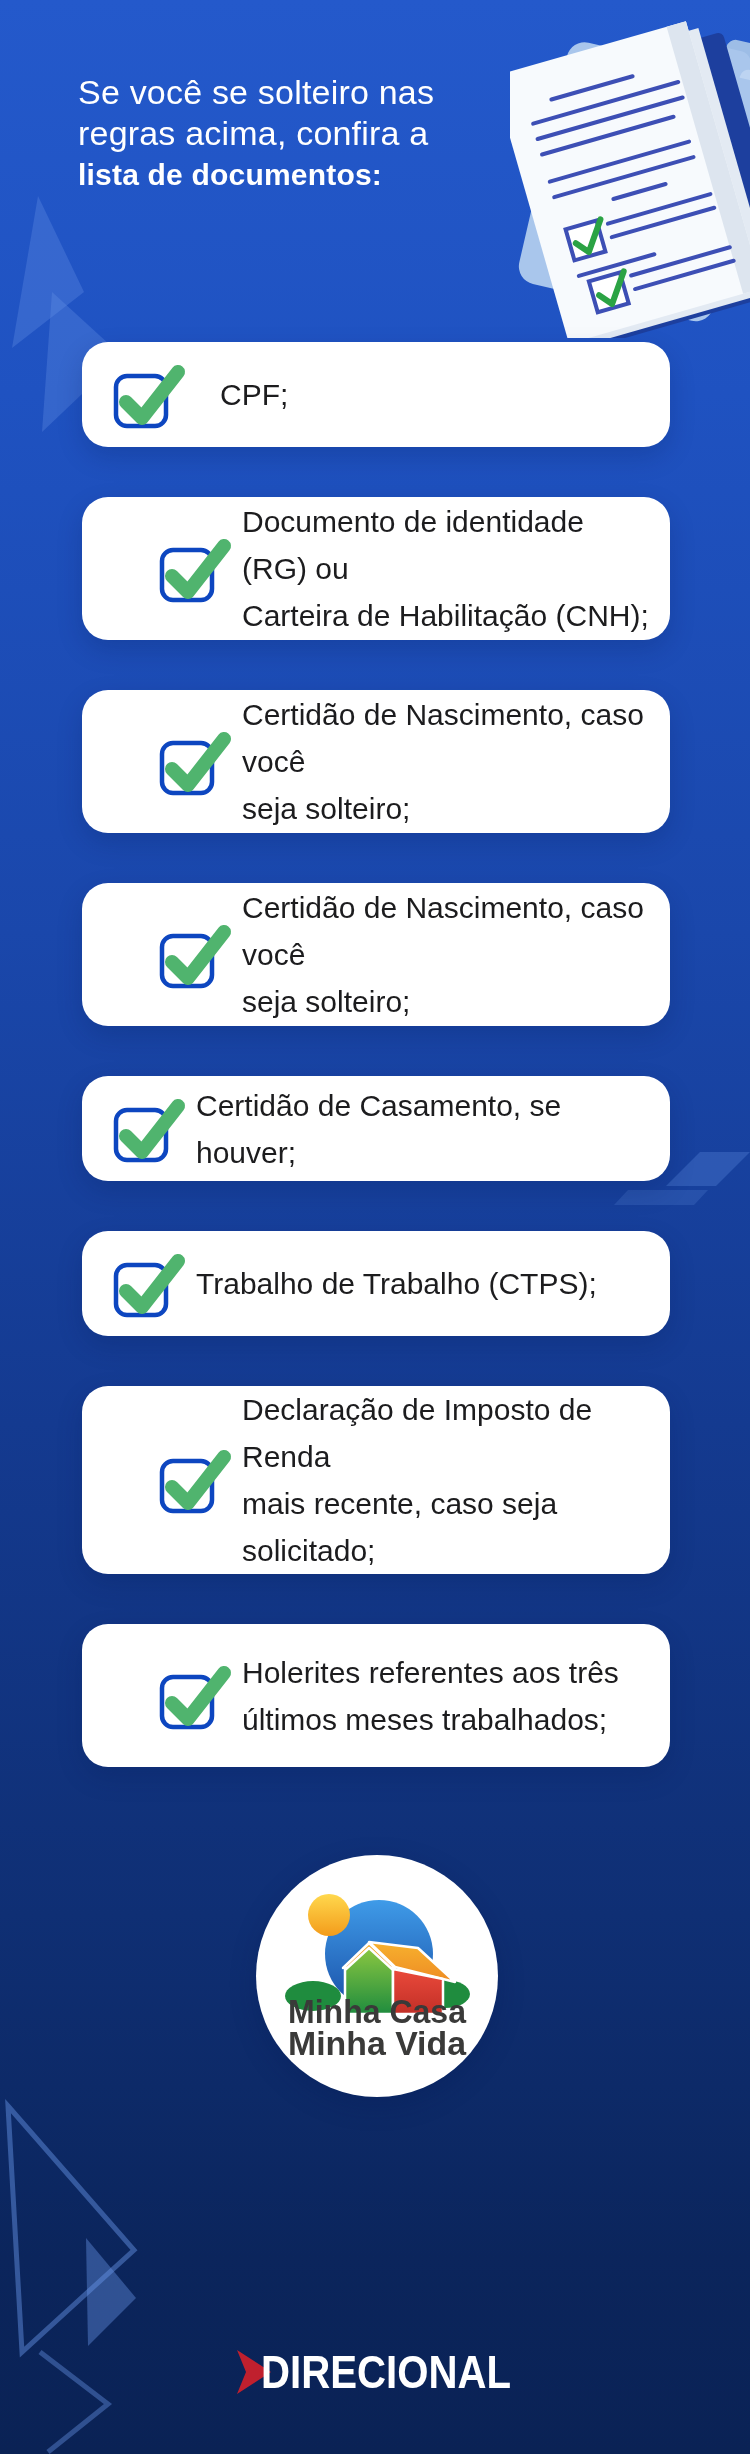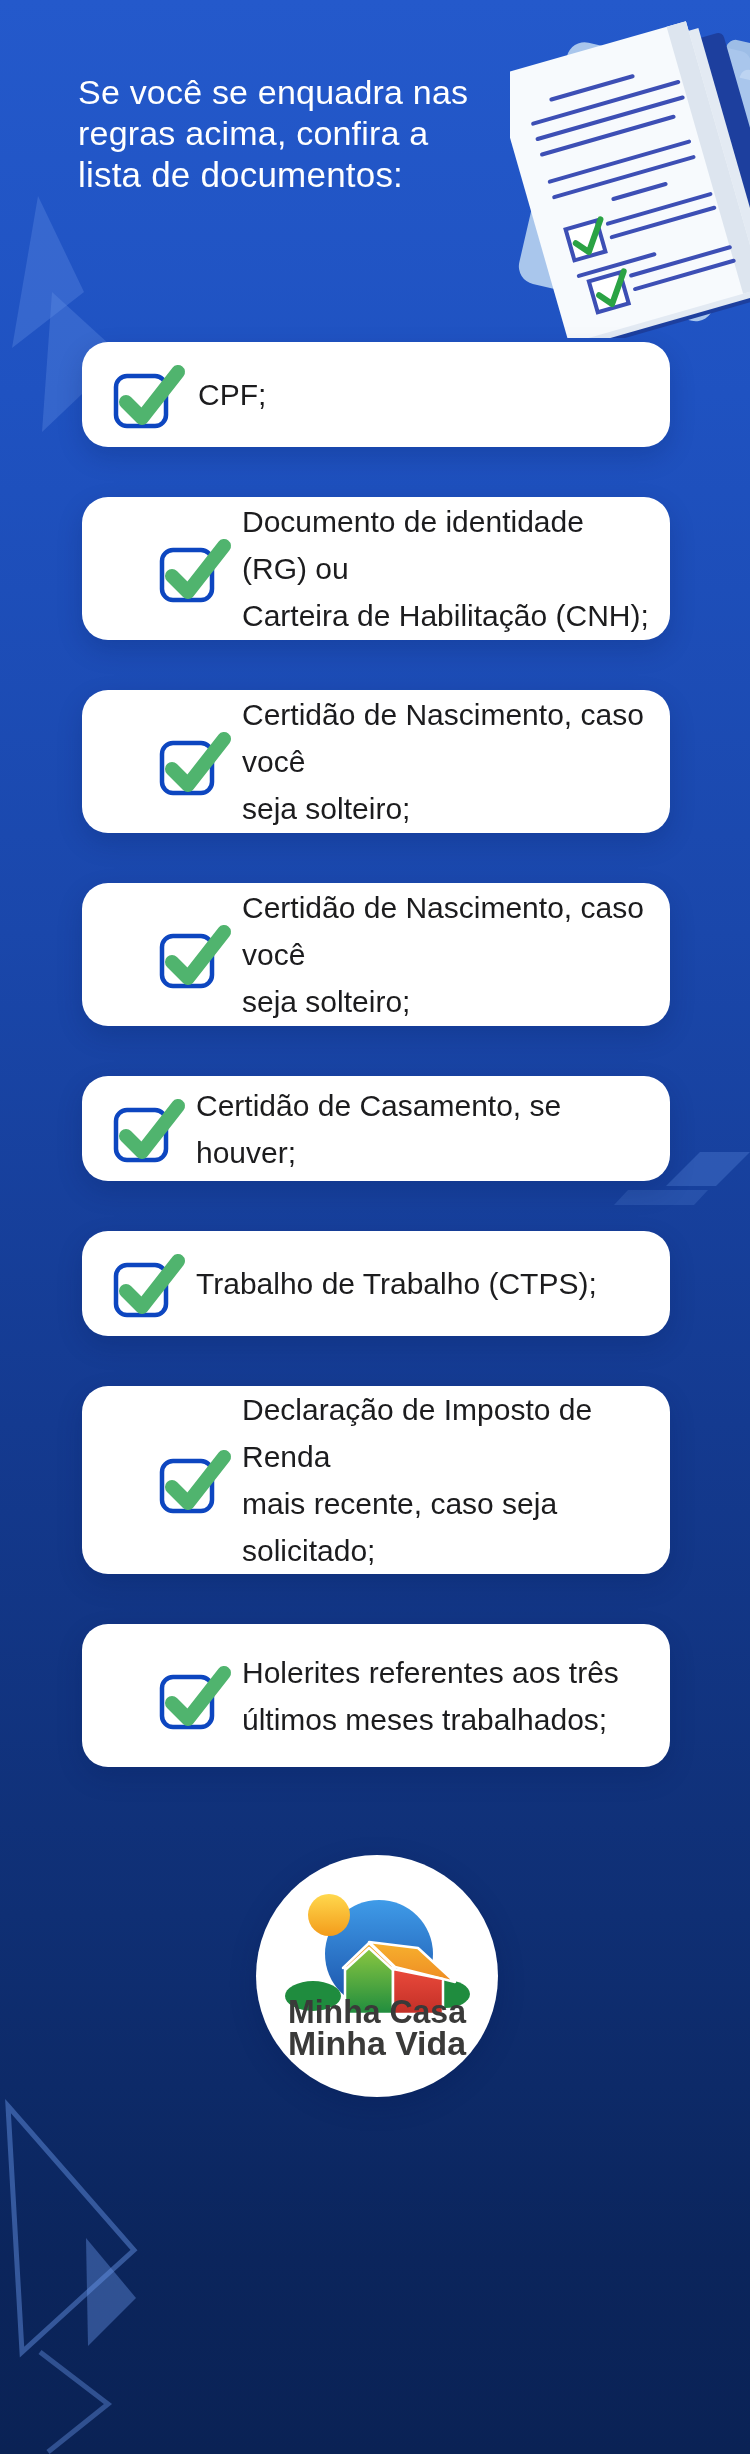--- a/index.html
+++ b/index.html
@@ -4,53 +4,53 @@
 <style>
   html,body{margin:0;padding:0;background:#0a2255;}
   .poster{
     position:relative;width:750px;height:2454px;overflow:hidden;
     font-family:"Liberation Sans",sans-serif;
     background:linear-gradient(180deg,#2459cb 0%,#1f52c1 16%,#1a47ab 38%,#143a90 58%,#0f2f74 78%,#0b255c 92%,#0a2255 100%);
   }
   .deco{position:absolute;left:0;top:0;width:750px;height:2454px;pointer-events:none;}
   .header{position:absolute;left:78px;top:72px;color:#ffffff;font-size:34px;line-height:41px;letter-spacing:.2px;}
   .header .hline{display:block;font-weight:400;}
-  .header .hbold{display:block;font-weight:normal;font-size:35px;}
+  .header .hbold{display:block;font-weight:bold;font-size:30px;}
   .illu{position:absolute;top:16px;right:-6px;width:246px;height:322px;}
   .cards{position:absolute;left:82px;top:342px;width:588px;display:flex;flex-direction:column;gap:50px;}
   .card{
     background:#ffffff;border-radius:26px;display:flex;align-items:center;
     box-shadow:0 10px 26px rgba(4,24,80,.20);
   }
   .card.short{min-height:105px;}
   .card.tall{min-height:143px;padding-left:46px;}
   .checkicon{flex:0 0 auto;margin-left:30px;width:80px;height:74px;}
   .card-text{margin:0 18px 0 4px;font-size:30px;line-height:47px;color:#1c1c1e;white-space:pre-line;}
-  .card.first .card-text{margin-left:6px;}
+  .card.first .card-text{margin-left:28px;}
   .mcmv{position:absolute;left:256px;top:1855px;width:242px;height:242px;background:#ffffff;border-radius:50%;box-shadow:0 8px 26px rgba(4,24,80,.25);}
   .mcmv svg{display:block;width:242px;height:242px;}
   .direcional{position:absolute;left:237px;top:2348px;width:276px;height:48px;}
 </style>
 </head>
 <body>
 
 <div class="poster">
 
   <svg class="deco" viewBox="0 0 750 2454">
     <polygon points="38,196 84,292 12,348" fill="rgba(105,150,232,0.30)"></polygon>
     <polygon points="52,292 122,356 42,432" fill="rgba(105,150,232,0.30)"></polygon>
     <polygon points="700,1152 750,1152 716,1186 666,1186" fill="rgba(105,150,232,0.28)"></polygon>
     <polygon points="628,1190 708,1190 694,1205 614,1205" fill="rgba(105,150,232,0.20)"></polygon>
     <polygon points="8,2106 134,2250 22,2352" fill="none" stroke="rgba(105,150,232,0.45)" stroke-width="5"></polygon>
     <polygon points="86,2238 136,2298 88,2346" fill="rgba(105,150,232,0.40)"></polygon>
     <polyline points="40,2352 108,2404 48,2452" fill="none" stroke="rgba(105,150,232,0.40)" stroke-width="5"></polyline>
   </svg>
 
   <div class="header">
-    <span class="hline">Se você se enquadra nas</span>
+    <span class="hline">Se você se solteiro nas</span>
     <span class="hline">regras acima, confira a</span>
     <span class="hbold">lista de documentos:</span>
   </div>
 
   <svg class="illu" viewBox="0 0 240 320">
     <g transform="rotate(13 140 140)">
       <rect x="186" y="8" width="46" height="38" rx="10" fill="#9dbde6"></rect>
       <rect x="148" y="18" width="66" height="42" rx="12" fill="#a9c6ec"></rect>
       <rect x="206" y="34" width="18" height="184" rx="9" fill="#bdd4f2"></rect>
       <rect x="211" y="52" width="7" height="72" rx="3.5" fill="#ffffff"></rect>
@@ -189,14 +189,20 @@
         <polygon points="113,87 162,93 199,127 139,112" fill="url(#g-roof)" stroke="#ffffff" stroke-width="2.5" stroke-linejoin="round"></polygon>
         <polygon points="87,113 113,88 139,113" fill="url(#g-roof)" stroke="#ffffff" stroke-width="2.5" stroke-linejoin="round"></polygon>
         <polygon points="89,159 89,115 113,93 137,115 137,159" fill="url(#g-green)" stroke="#ffffff" stroke-width="2.5" stroke-linejoin="round"></polygon>
         <polygon points="137,159 137,114 187,124 187,159" fill="url(#g-red)" stroke="#ffffff" stroke-width="2.5" stroke-linejoin="round"></polygon>
       </g>
       <text x="121" y="168" text-anchor="middle" font-family="Liberation Sans, sans-serif" font-size="34" font-weight="900" fill="#3a3a39" textLength="178" lengthAdjust="spacingAndGlyphs">Minha Casa</text>
       <text x="121" y="200" text-anchor="middle" font-family="Liberation Sans, sans-serif" font-size="34" font-weight="900" fill="#3a3a39" textLength="178" lengthAdjust="spacingAndGlyphs">Minha Vida</text>
     </svg>
   </div>
 
+  <div class="direcional">
+    <svg viewBox="0 0 276 48" width="276" height="48">
+      <polygon points="0,2 34,24 0,46 9,24" fill="#c0202e"></polygon>
+      <text x="24" y="40" font-family="Liberation Sans, sans-serif" font-size="46" font-weight="bold" fill="#ffffff" textLength="250" lengthAdjust="spacingAndGlyphs">DIRECIONAL</text>
+    </svg>
+  </div>
 
 </div>
 
 </body></html>

